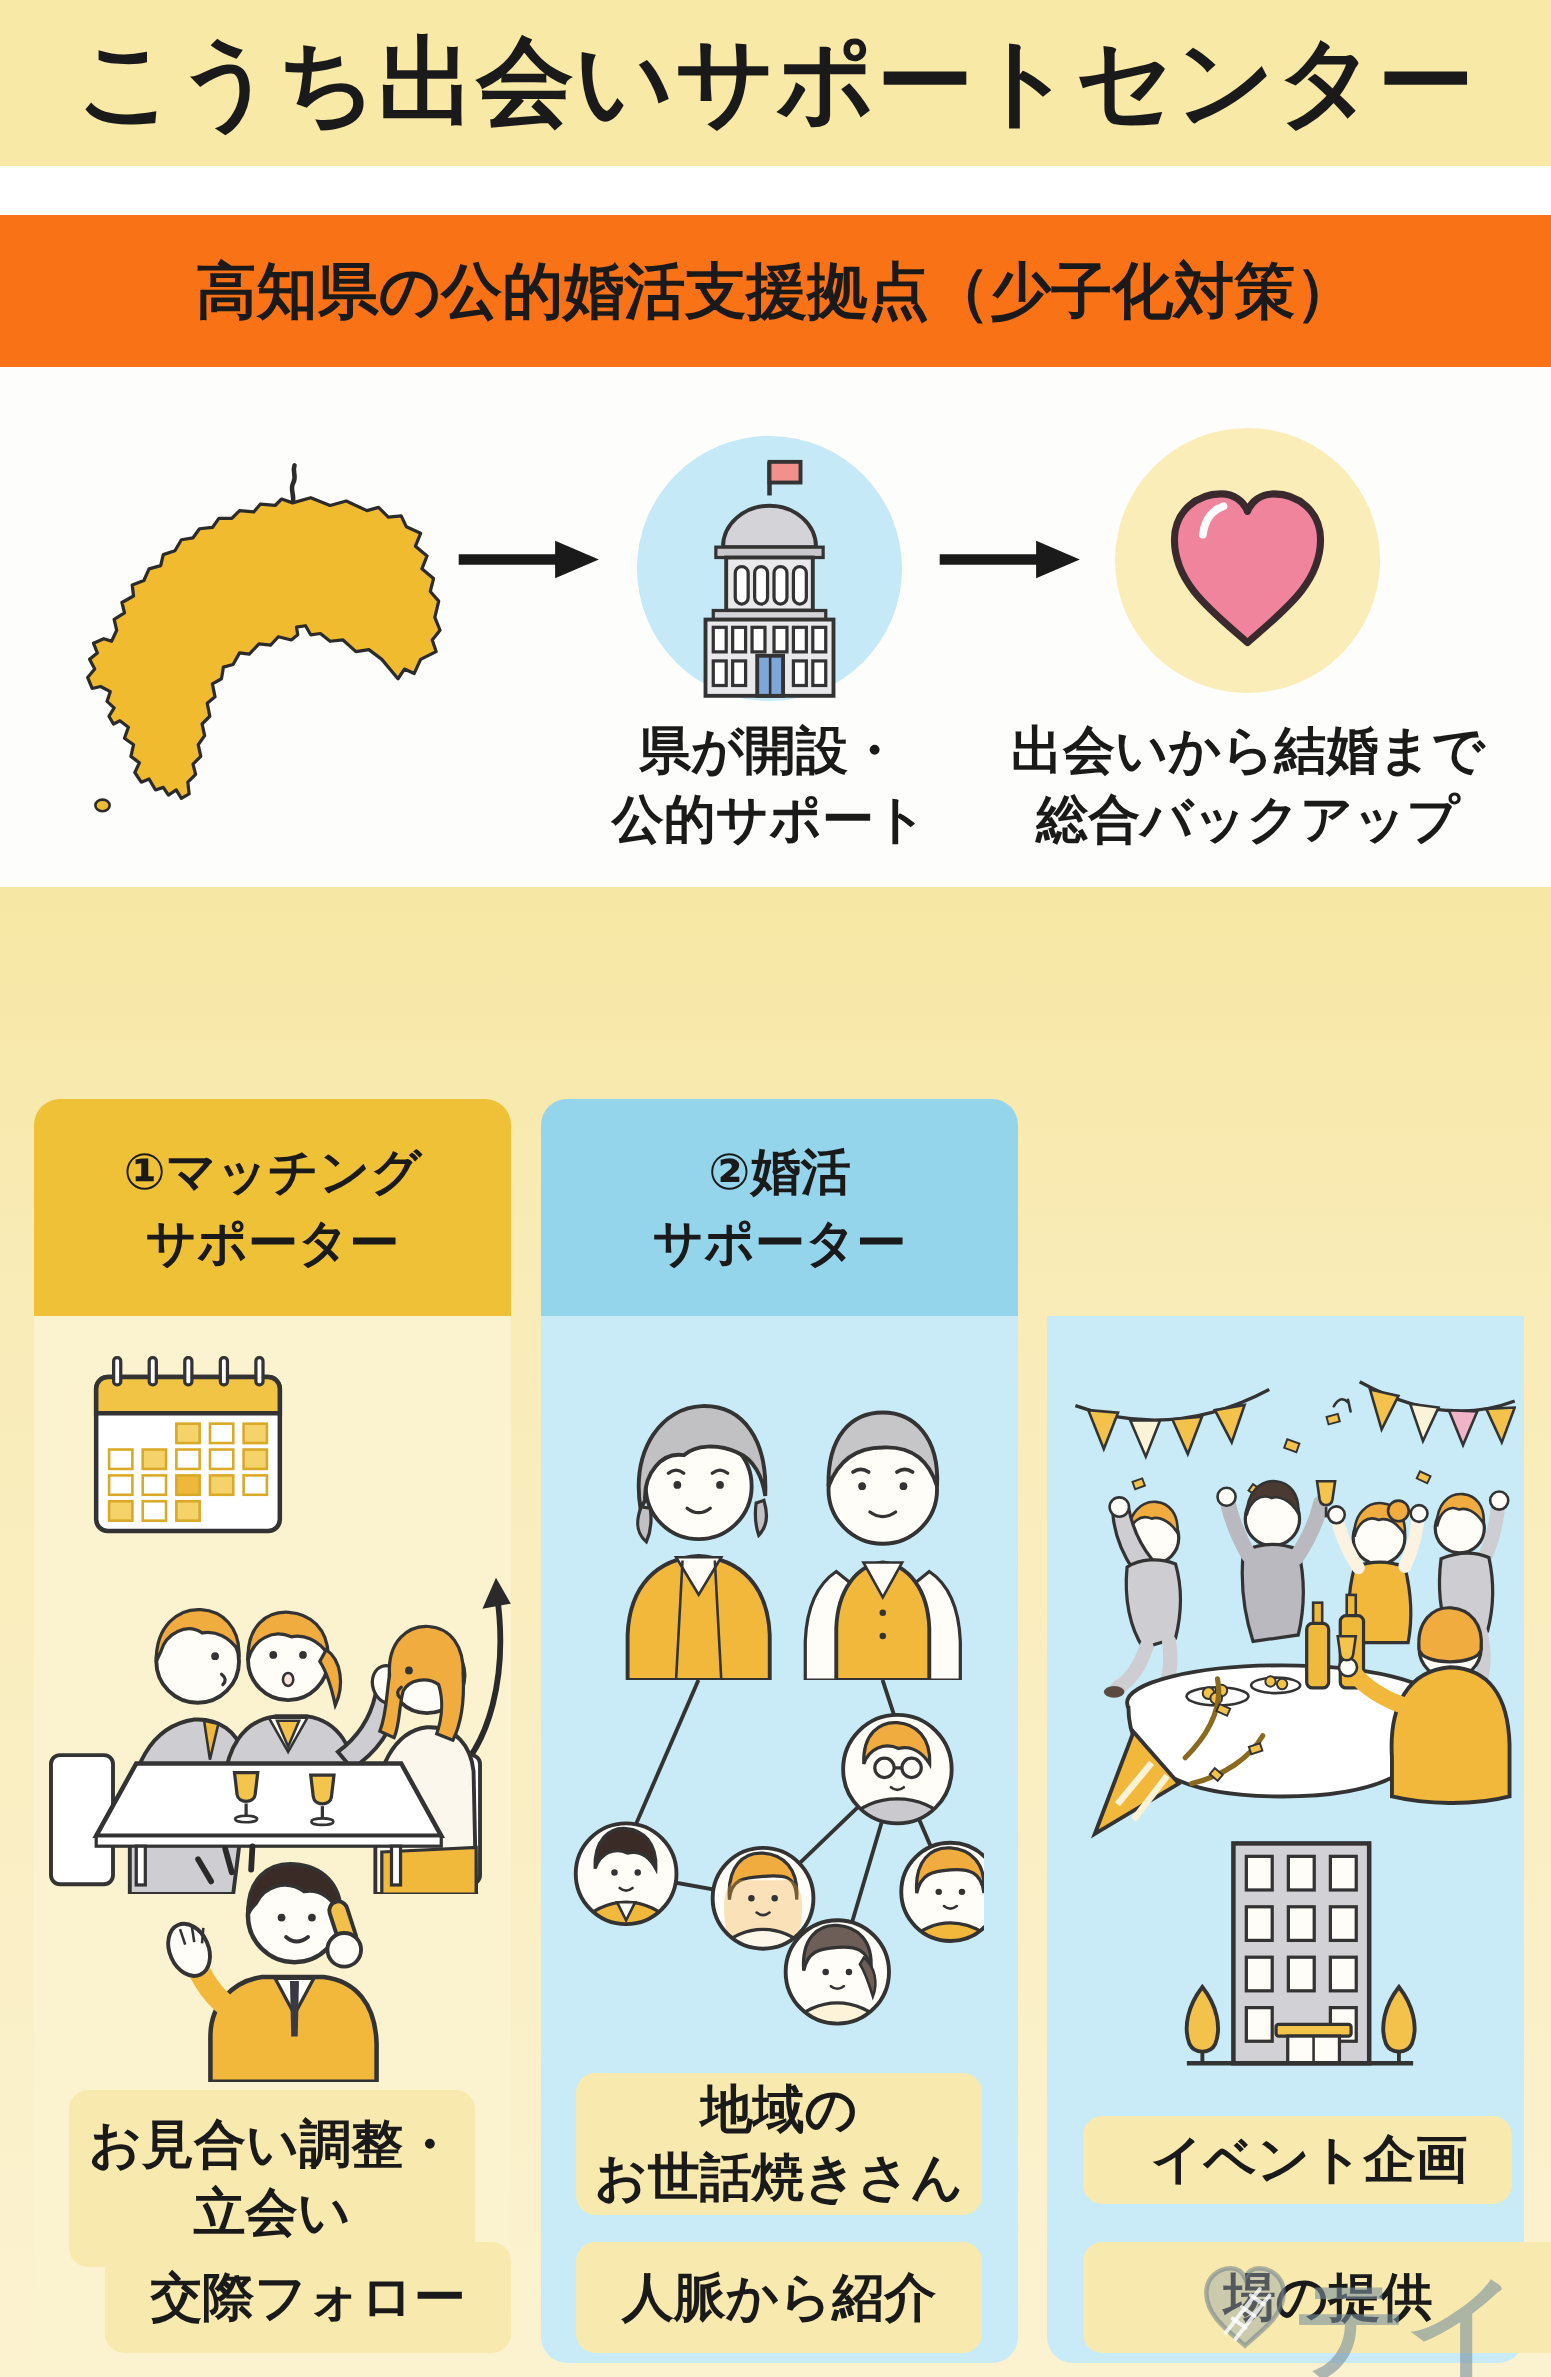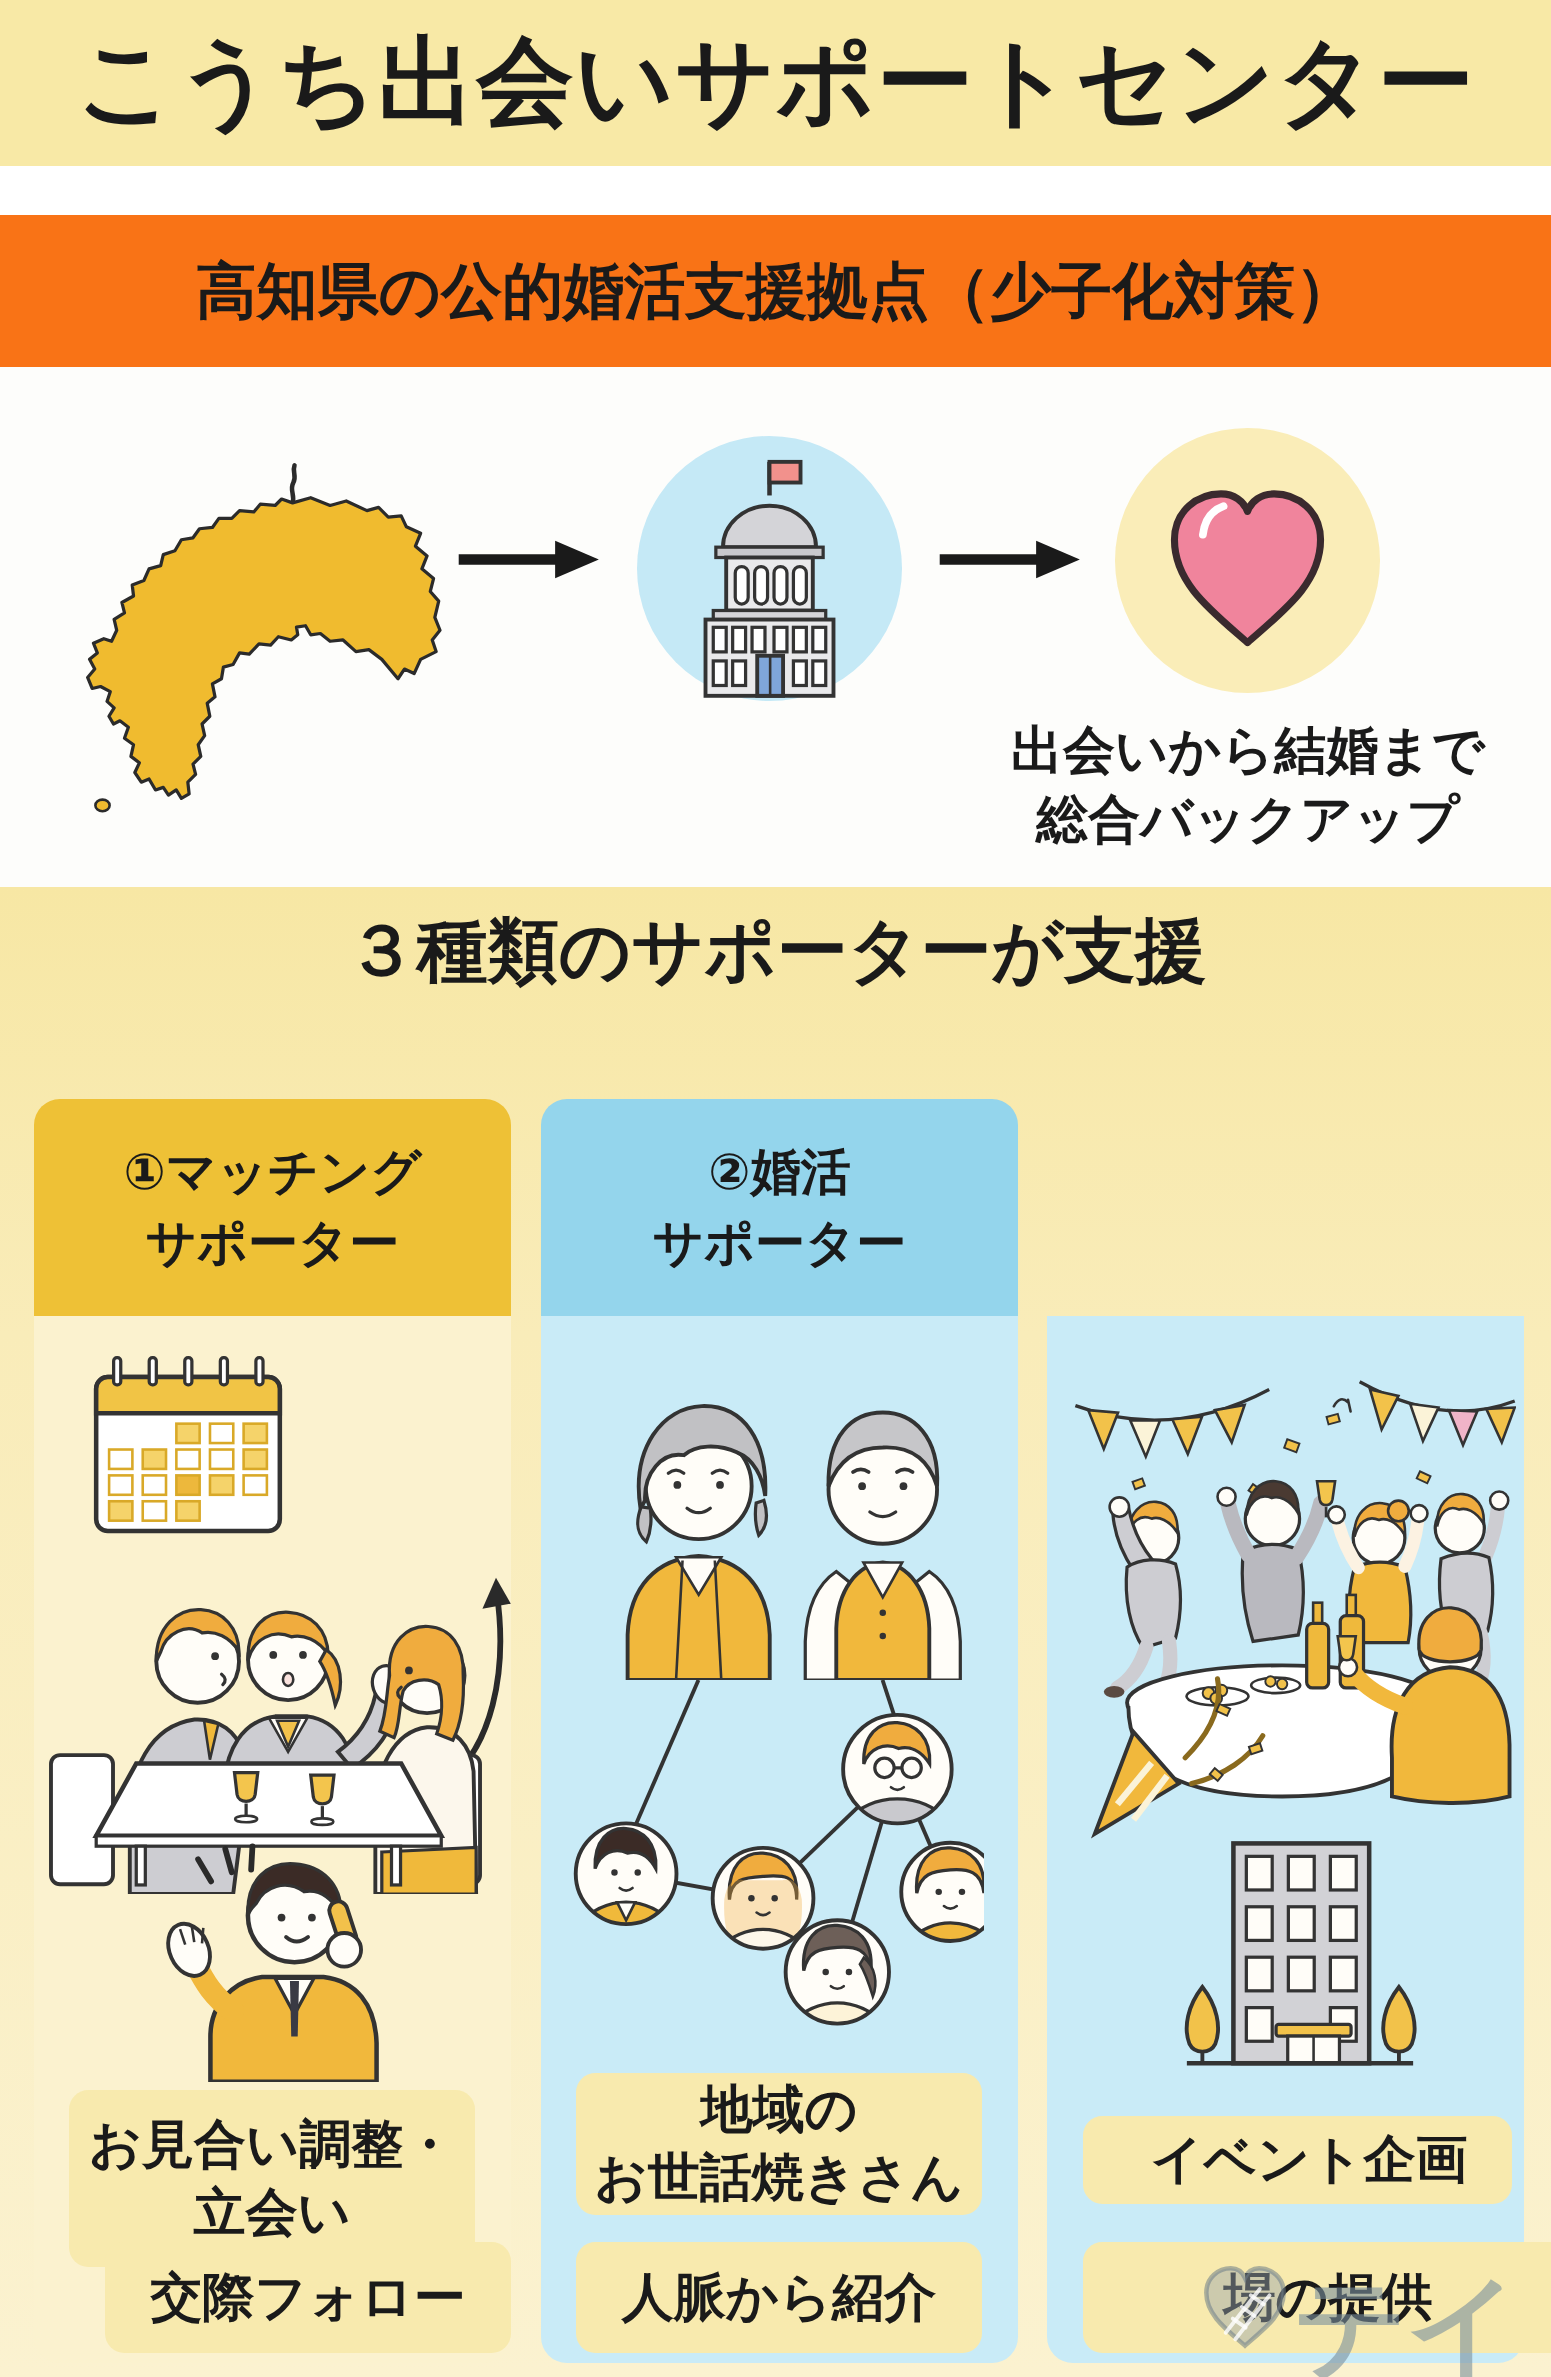--- a/index.html
+++ b/index.html
@@ -83,25 +83,26 @@
     <line x1="8" y1="35" x2="165" y2="35" stroke="#1a1a1a" stroke-width="16"></line>
     <polygon points="158,6 226,35 158,64" fill="#1a1a1a"></polygon>
   </svg>
 
   <svg class="abs" style="left:1115px;top:428px;" width="265" height="265" viewBox="0 0 410 410">
     <circle cx="205" cy="205" r="205" fill="#faedb8"></circle>
     <path d="M205,332 C148,282 92,240 92,173 C92,128 128,102 164,102 C184,102 199,113 205,129 C211,113 226,102 246,102 C282,102 318,128 318,173 C318,240 262,282 205,332 Z" fill="#f0849c" stroke="#3a2a2e" stroke-width="11" stroke-linejoin="round"></path>
     <path d="M136,165 Q140,131 168,121" fill="none" stroke="#ffffff" stroke-width="12" stroke-linecap="round"></path>
   </svg>
 
+  <div class="abs caption prewrap" style="left:582px;top:716px;width:375px;">県が開設・
+公的サポート</div>
   <div class="abs caption prewrap" style="left:1009px;top:716px;width:478px;">出会いから結婚まで
 総合バックアップ</div>
 
   <div class="abs section"></div>
-  <div class="abs heading">３種類のサポーターが支援</div>
 
   <div class="abs col-header prewrap" style="left:34px;top:1099px;width:477px;background:#eec136;">①マッチング
 サポーター</div>
   <div class="abs col-body" style="left:34px;top:1316px;width:477px;height:1047px;background:#fbf2cf;"></div>
 
   <div class="abs col-header prewrap" style="left:541px;top:1099px;width:477px;background:#94d5ec;">②婚活
 サポーター</div>
   <div class="abs col-body" style="left:541px;top:1316px;width:477px;height:1047px;background:#c9ebf7;"></div>
 
   <div class="abs col-body" style="left:1047px;top:1316px;width:477px;height:1047px;background:#c9ebf7;"></div>

